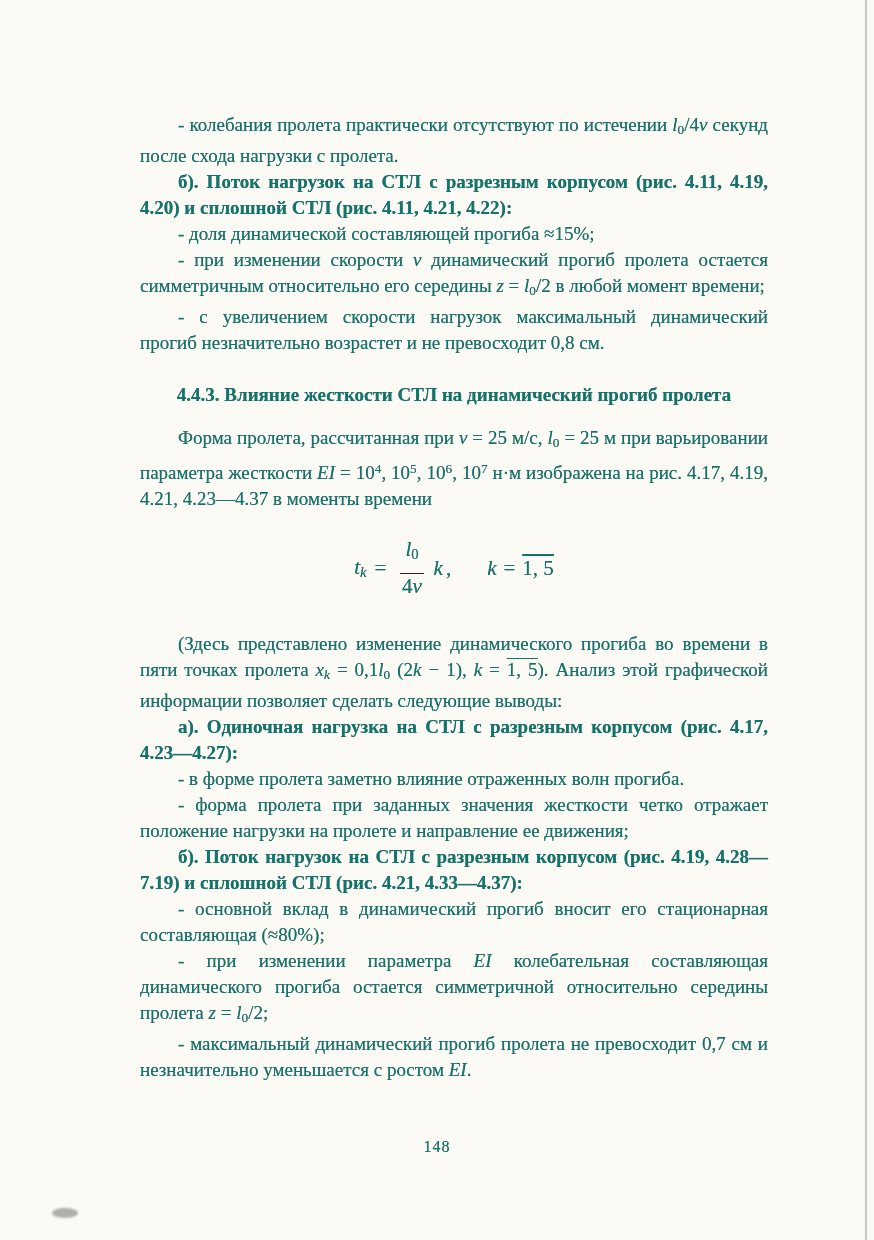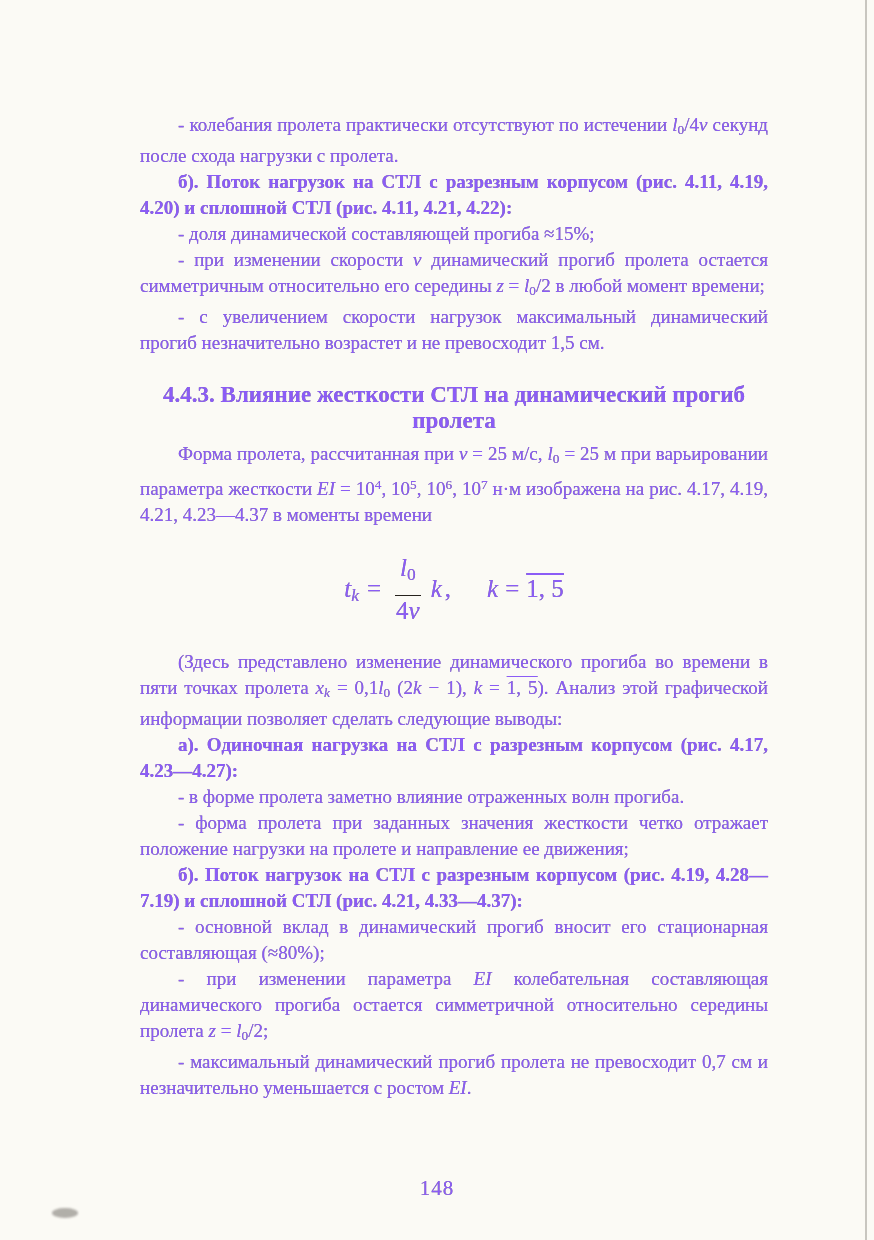--- a/index.html
+++ b/index.html
@@ -3,52 +3,52 @@
 <meta charset="utf-8">
 <style>
   html,body{margin:0;padding:0;background:#d8d5cf;}
   .page{
     position:relative;
     width:874px;height:1240px;
     margin:0 auto;
     background:#fbfaf5;
     overflow:hidden;
     font-family:"Liberation Serif","DejaVu Serif",serif;
-    color:#8b5cf6;
+    color:#0f766e;
     text-shadow:0 0 0.4px rgba(20,16,10,0.55);
   }
   .text-block{
     position:absolute;left:140px;top:112px;width:628px;
     font-size:19px;line-height:26px;text-align:justify;
   }
   .text-block p{margin:0;text-indent:38px;}
   .b{font-weight:bold;}
   .i{font-style:italic;}
   .sub{font-size:70%;vertical-align:-0.22em;}
   .sup{font-size:70%;vertical-align:0.45em;}
   .ov{text-decoration:overline;}
   .heading{
-    font-size:23px;font-weight:bold;text-align:center;
-    margin:26px 0 7px;text-indent:0;line-height:26px;
+    font-size:19px;font-weight:bold;text-align:center;
+    margin:26px 0 17px;text-indent:0;line-height:26px;
   }
   .formula{
     display:flex;justify-content:center;align-items:center;
-    margin:26px 0 24px;font-size:25px;line-height:1.2;
+    margin:26px 0 32px;font-size:21px;line-height:1.2;
   }
   .op{margin:0 8px;}
   .frac{display:inline-flex;flex-direction:column;align-items:center;margin:0 6px;line-height:1.12;}
   .frac .num{border-bottom:1.5px solid #26221c;padding:0 5px 11px;}
   .frac .den{padding-top:1px;}
   .factor{margin-left:4px;}
   .comma{margin-left:3px;}
   .cond{margin-left:36px;display:inline-flex;align-items:baseline;}
   .cond .op{margin:0 7px;}
   .page-number{
-    position:absolute;left:0;right:0;top:1176px;
-    text-align:center;font-size:21px;letter-spacing:1px;
+    position:absolute;left:0;right:0;top:1138px;
+    text-align:center;font-size:16px;letter-spacing:1px;
   }
   .scan-edge-right{
     position:absolute;top:0;right:7px;width:2px;height:100%;
     background:rgba(70,64,55,0.28);
   }
   .scan-smudge{
     position:absolute;left:52px;top:1208px;width:26px;height:10px;
     background:rgba(40,35,28,0.35);border-radius:50%;
     filter:blur(1px);
   }
@@ -57,21 +57,21 @@
 <body>
 
 <div class="page">
 
   <div class="text-block">
 
     <p><span>- колебания пролета практически отсутствуют по истечении </span><span class="i">l</span><span class="sub">0</span><span>/4</span><span class="i">v</span><span> секунд после схода нагрузки с пролета.</span></p>
     <p class="b">б). Поток нагрузок на СТЛ с разрезным корпусом (рис. 4.11, 4.19, 4.20) и сплошной СТЛ (рис. 4.11, 4.21, 4.22):</p>
     <p>- доля динамической составляющей прогиба ≈15%;</p>
     <p><span>- при изменении скорости </span><span class="i">v</span><span> динамический прогиб пролета остается симметричным относительно его середины </span><span class="i">z</span><span> = </span><span class="i">l</span><span class="sub">0</span><span>/2 в любой момент времени;</span></p>
-    <p>- с увеличением скорости нагрузок максимальный динамический прогиб незначительно возрастет и не превосходит 1,5 см.</p>
+    <p>- с увеличением скорости нагрузок максимальный динамический прогиб незначительно возрастет и не превосходит 0,8 см.</p>
 
     <h3 class="heading">4.4.3. Влияние жесткости СТЛ на динамический прогиб пролета</h3>
 
     <p><span>Форма пролета, рассчитанная при </span><span class="i">v</span><span> = 25 м/с, </span><span class="i">l</span><span class="sub">0</span><span> = 25 м при варьировании параметра жесткости </span><span class="i">EI</span><span> = 10</span><span class="sup">4</span><span>, 10</span><span class="sup">5</span><span>, 10</span><span class="sup">6</span><span>, 10</span><span class="sup">7</span><span> н·м изображена на рис. 4.17, 4.19, 4.21, 4.23—4.37 в моменты времени</span></p>
 
     <div class="formula">
       <span><span class="i">t</span><span class="sub i">k</span></span>
       <span class="op">=</span>
       <span class="frac">
         <span class="num"><span class="i">l</span><span class="sub">0</span></span>

